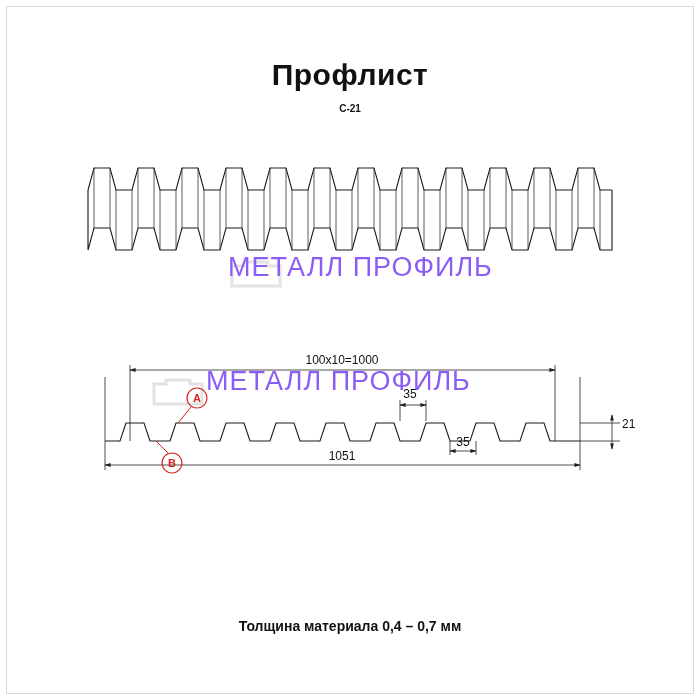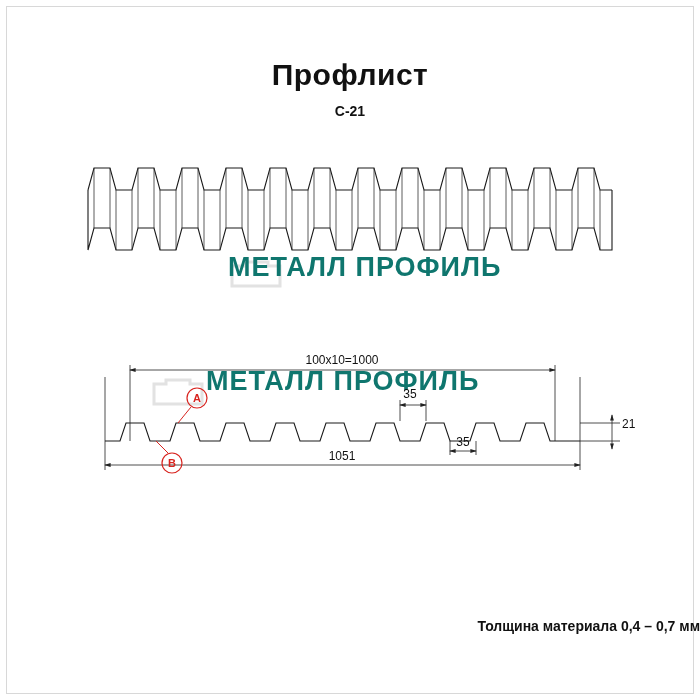--- a/index.html
+++ b/index.html
@@ -40,30 +40,30 @@
     font-weight: bold;
     letter-spacing: 0.5px;
     color: #111111;
   }
   .subtitle {
     position: absolute;
     left: 0;
     right: 0;
     top: 103px;
     text-align: center;
-    font-size: 14px;
+    font-size: 10px;
     font-weight: bold;
     color: #111111;
   }
   .bottom-note {
     position: absolute;
     left: 0;
     right: 0;
     top: 618px;
-    text-align: right;
+    text-align: center;
     font-size: 14px;
     font-weight: bold;
     color: #111111;
   }
   .iso-wrap {
     position: absolute;
     left: 80px;
     top: 150px;
     width: 540px;
     height: 140px;
@@ -72,22 +72,22 @@
     position: absolute;
     left: 60px;
     top: 345px;
     width: 590px;
     height: 160px;
     text-decoration: underline;
   }
   .wm {
     position: absolute;
     pointer-events: none;
-    color: #0f766e;
-    font-weight: bold;
+    color: #8b5cf6;
+    font-weight: normal;
     white-space: nowrap;
   }
   .wm1 {
     left: 228px;
     top: 252px;
     font-size: 27px;
     letter-spacing: 1px;
   }
   .wm2 {
     left: 206px;

